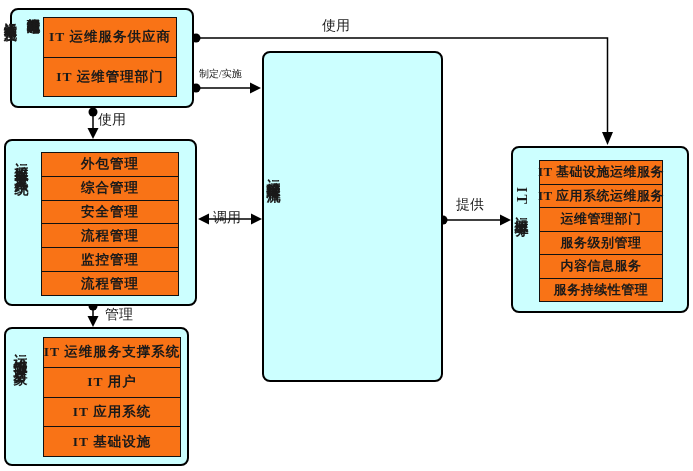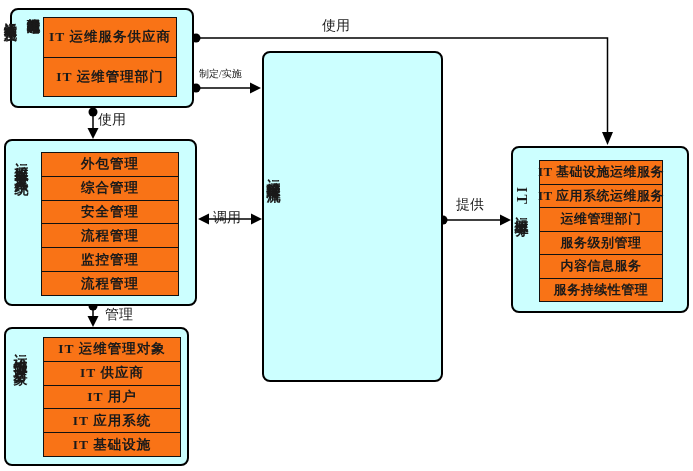--- a/index.html
+++ b/index.html
@@ -99,22 +99,21 @@
     <div class="row">综合管理</div>
     <div class="row">安全管理</div>
     <div class="row">流程管理</div>
     <div class="row">监控管理</div>
     <div class="row">流程管理</div>
   </div>
 
   <div class="node" style="left:4px;top:327px;width:185px;height:139px"></div>
   <div class="vlabel" style="left:13px;top:343px;letter-spacing:3.5px">运维管理对象</div>
   <div class="table" style="left:43px;top:337px;width:138px;height:120px">
-    <div class="row">IT 运维管理对象</div>
-    <div class="row">IT 供应商</div>
+    <div class="row">IT 运维服务支撑系统</div>
     <div class="row">IT 用户</div>
     <div class="row">IT 应用系统</div>
     <div class="row">IT 基础设施</div>
   </div>
 
   <div class="node" style="left:262px;top:51px;width:181px;height:331px"></div>
   <div class="vlabel" style="left:266px;top:168px;letter-spacing:2px">运维管理流程</div>
 
   <div class="node" style="left:511px;top:146px;width:178px;height:167px"></div>
   <div class="vlabel" style="left:514px;top:187px;letter-spacing:2px">IT运维服务</div>

